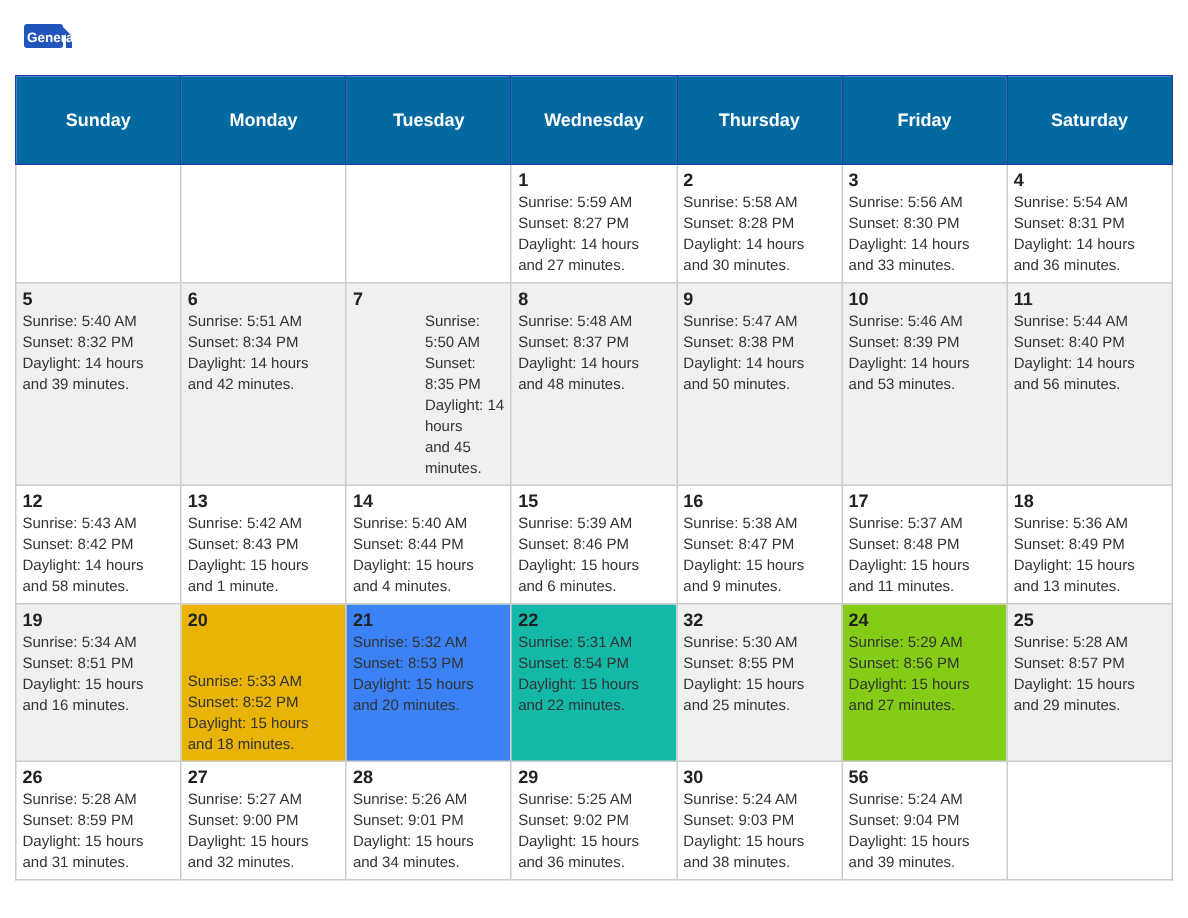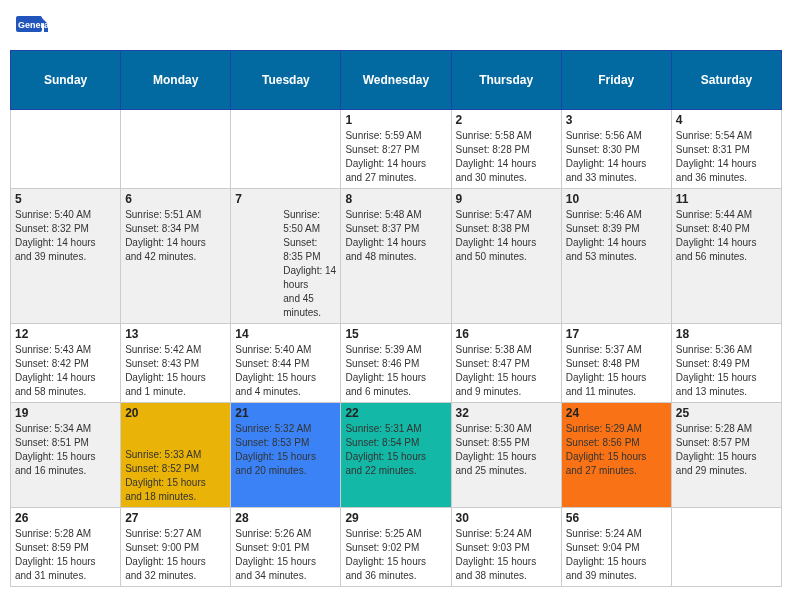--- a/index.html
+++ b/index.html
@@ -280,21 +280,21 @@
 Daylight: 15 hours
 and 22 minutes.</div>
         </td>
         <td style="background: rgb(240, 240, 240);">
           <span class="day-num">32</span>
           <div class="day-info" style="white-space: pre-line;">Sunrise: 5:30 AM
 Sunset: 8:55 PM
 Daylight: 15 hours
 and 25 minutes.</div>
         </td>
-        <td style="background: #f97316; margin-left: 18px;">
+        <td style="background: #84cc16; margin-left: 18px;">
           <span class="day-num">24</span>
           <div class="day-info" style="white-space: pre-line;">Sunrise: 5:29 AM
 Sunset: 8:56 PM
 Daylight: 15 hours
 and 27 minutes.</div>
         </td>
         <td style="background: rgb(240, 240, 240);">
           <span class="day-num">25</span>
           <div class="day-info" style="white-space: pre-line;">Sunrise: 5:28 AM
 Sunset: 8:57 PM

